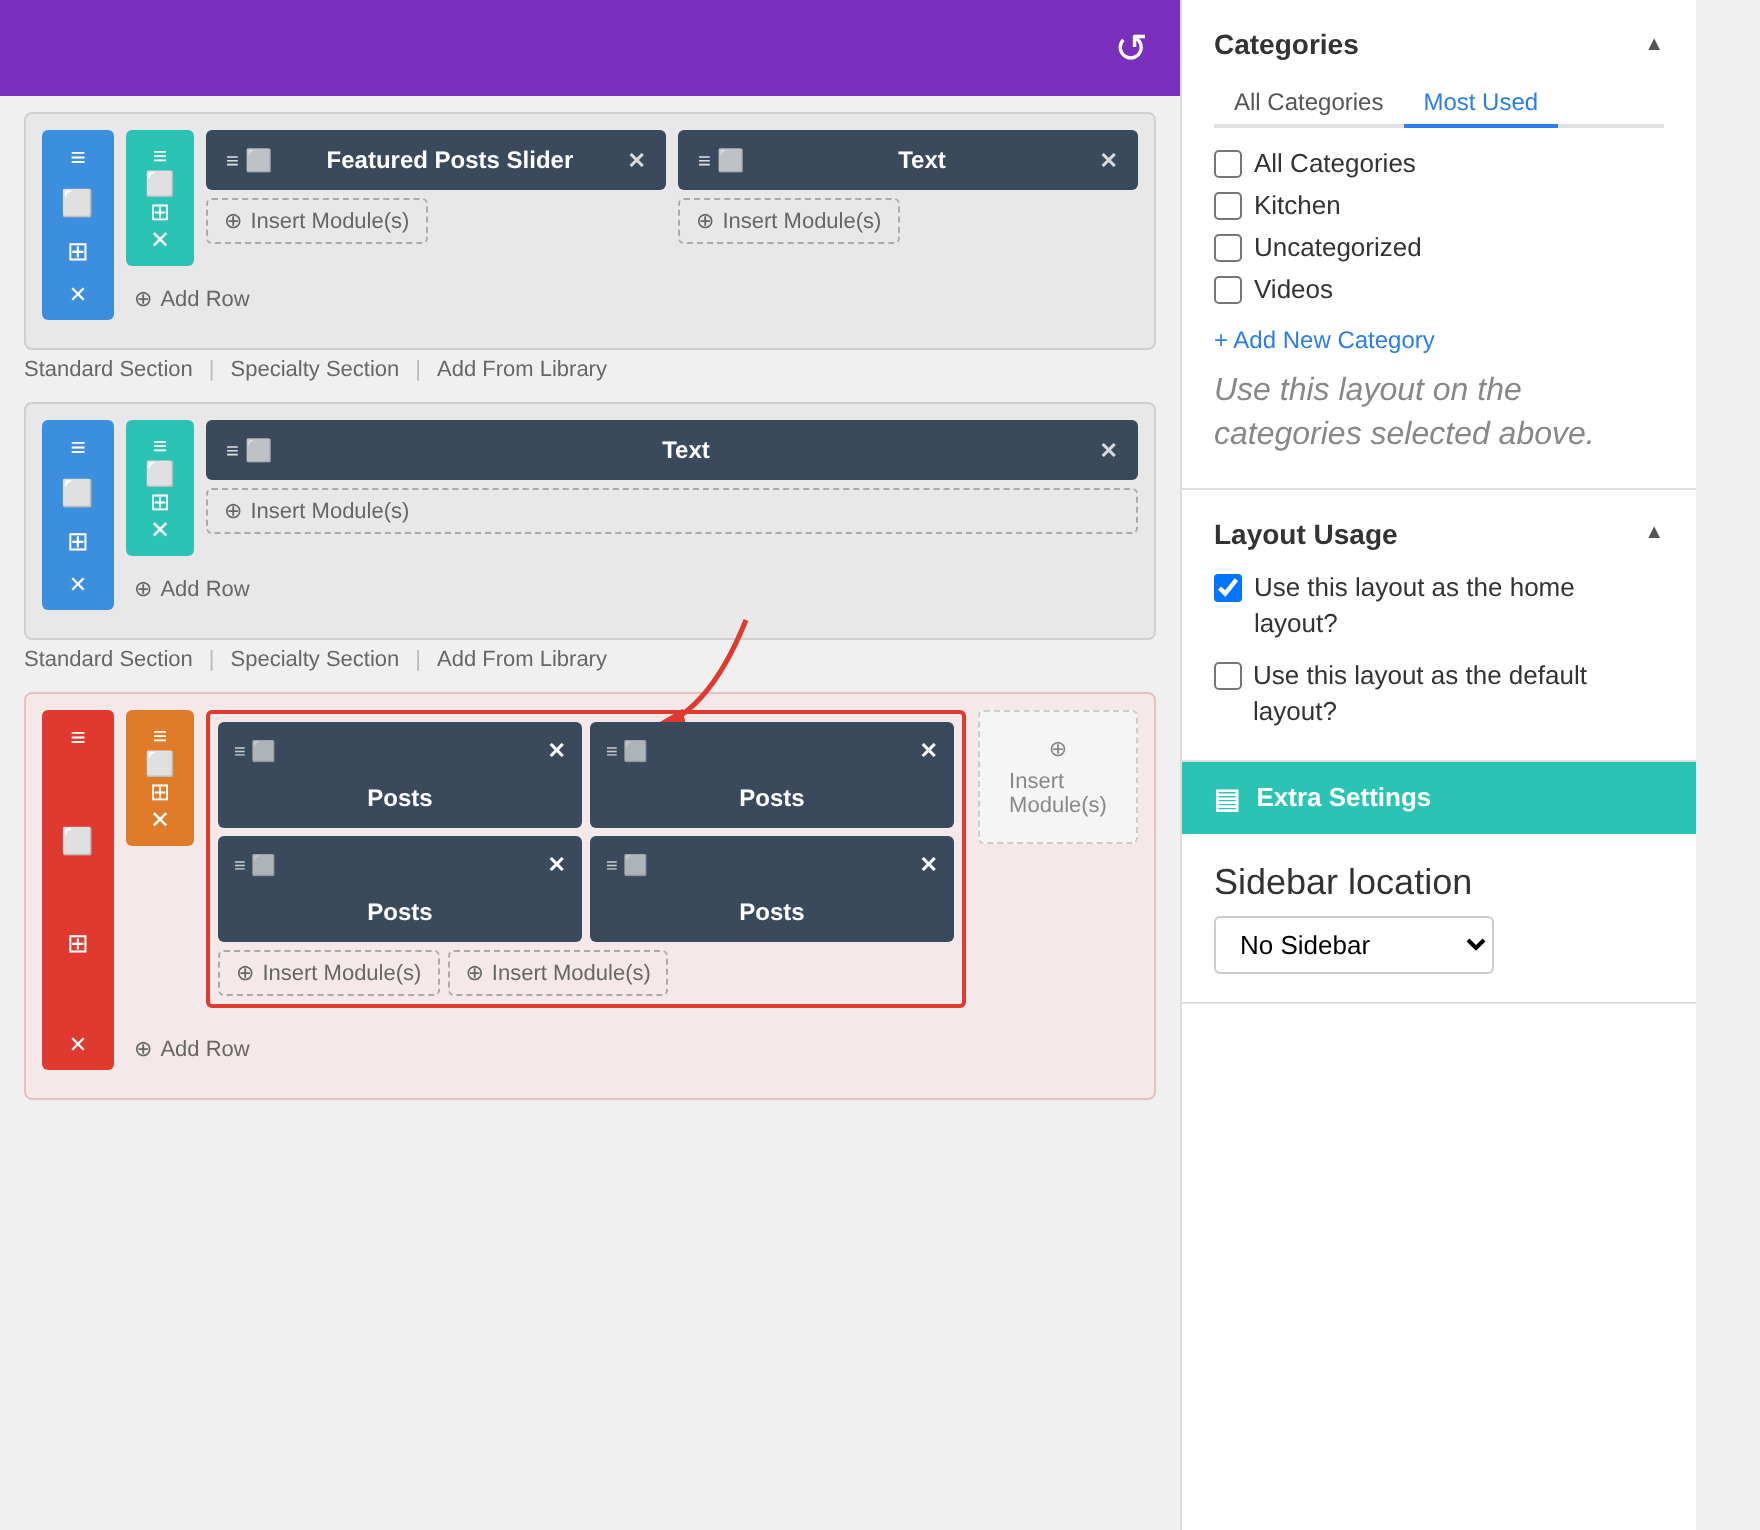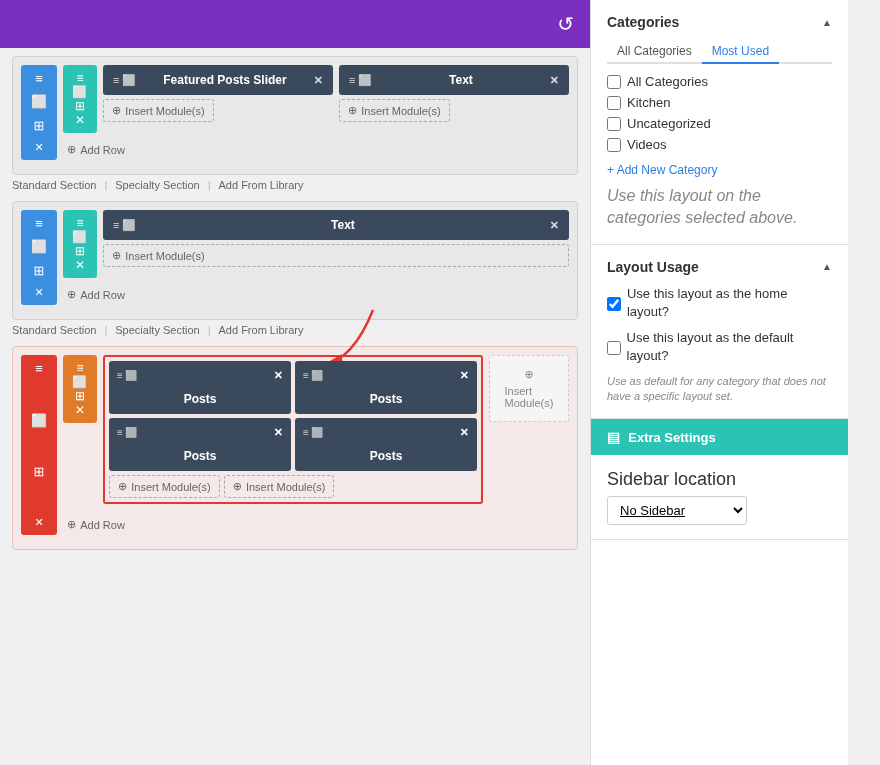--- a/index.html
+++ b/index.html
@@ -281,21 +281,21 @@
 
     
     .layout-usage {
       display: flex;
       flex-direction: column;
       gap: 8px;
     }
 
     .layout-check-item {
       display: flex;
-      align-items: center;
+      align-items: flex-start;
       gap: 6px;
       font-size: 13px;
       color: #333;
       line-height: 1.4;
     }
 
     .layout-check-item input[type="checkbox"] {
       width: 14px;
       height: 14px;
       margin-top: 2px;
@@ -339,21 +339,20 @@
     }
 
     .sidebar-location select {
       padding: 5px 8px;
       border: 1px solid #ccc;
       border-radius: 3px;
       font-size: 13px;
       background: white;
       cursor: pointer;
       width: 140px;
-      text-decoration: underline;
     }
 
     .insert-module-standalone {
       background: #f5f5f5;
       border: 1px dashed #ccc;
       border-radius: 3px;
       padding: 12px 8px;
       display: flex;
       flex-direction: column;
       align-items: center;
@@ -643,21 +642,20 @@
 
     <div class="layout-usage">
       <label class="layout-check-item">
         <input type="checkbox" checked="" style="">
         <span>Use this layout as the home layout?</span>
       </label>
       <label class="layout-check-item">
         <input type="checkbox" style="">
         <span>Use this layout as the default layout?</span>
       </label>
-      <p class="layout-hint">Use as default for any category that does not have a specific layout set.</p>
     </div>
   </div>
 
   <div class="panel-section">
     <div class="extra-settings-header">
       <span class="es-icon">▤</span>
       <span>Extra Settings</span>
     </div>
     <div class="sidebar-location">
       <label>Sidebar location</label>

